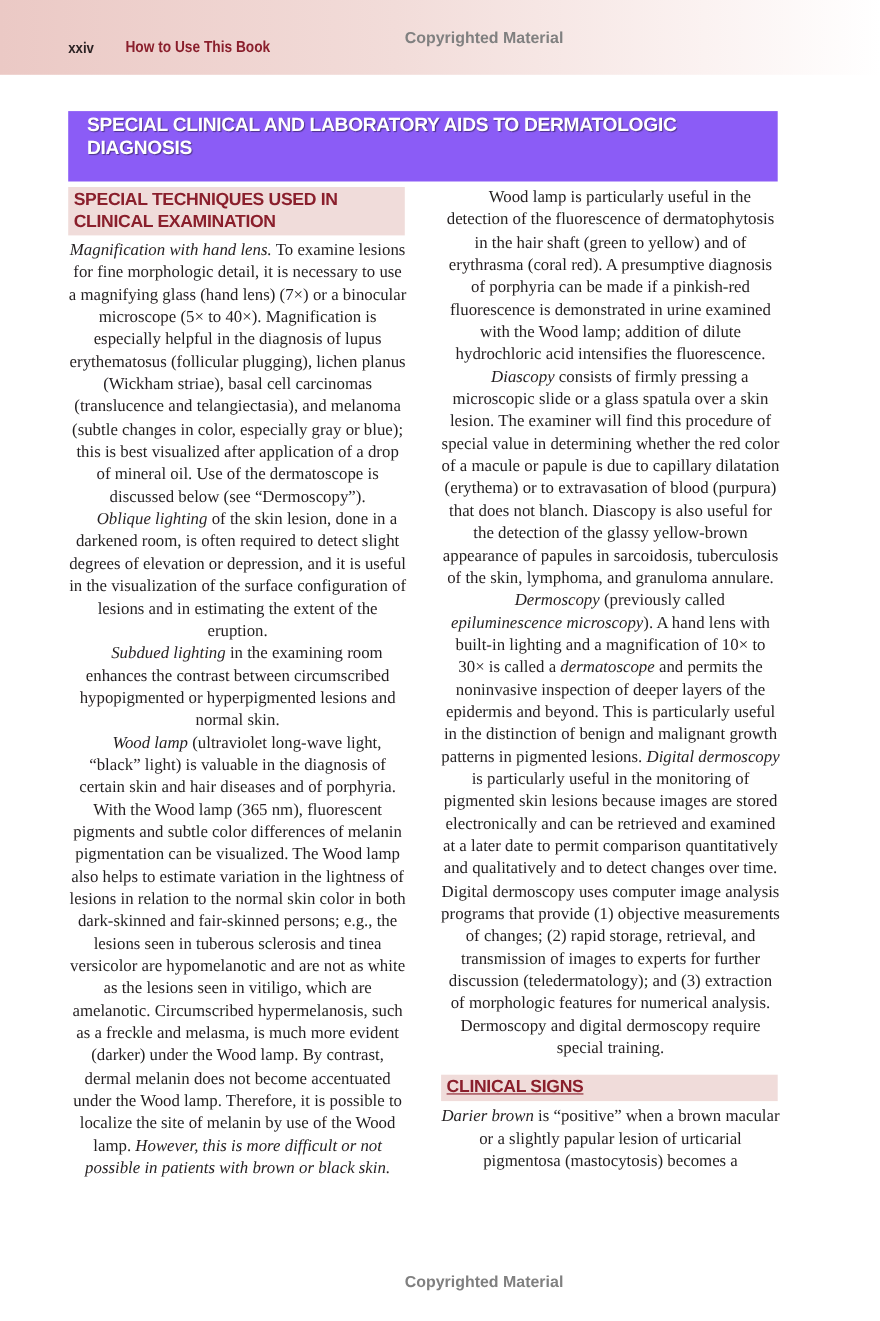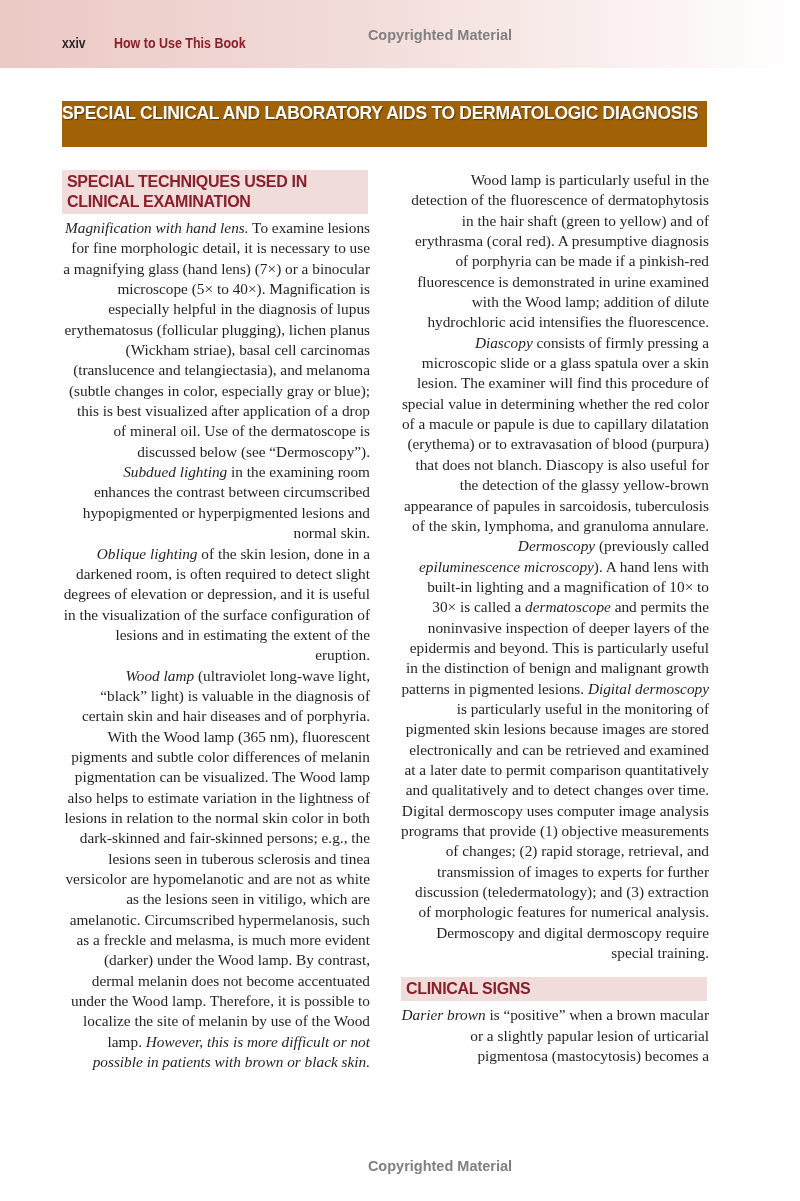--- a/index.html
+++ b/index.html
@@ -20,61 +20,61 @@
     font-weight: bold; font-size: 14.5px; color: #8a1f2c; transform: scaleX(0.86); transform-origin: left;
   }
   .watermark {
     position: absolute; left: 0; width: 800px; text-align: center;
     font-family: "Liberation Sans", sans-serif; font-size: 14.5px; color: #808080; font-weight: bold; padding-left: 40px;
   }
   .wm-top { top: 27px; }
   .wm-bottom { top: 1158px; }
   .wm-top span, .wm-bottom span { display: inline-block; transform: translateX(0px); }
   .banner {
-    position: absolute; left: 62px; top: 101px; width: 645px; height: 46px;
-    background: #a16207; box-sizing: border-box; padding: 2px 0;
+    position: absolute; left: 62px; top: 101px; width: 645px; height: 64px;
+    background: #8b5cf6; box-sizing: border-box; padding: 2px 17px;
   }
   .banner-title {
     font-family: "Liberation Sans", sans-serif; font-weight: bold; font-size: 17.5px; line-height: 21px;
     color: #ffffff; text-shadow: 1px 1px 1px rgba(0,0,0,0.45); letter-spacing: -0.3px;
   }
   .col { position: absolute; width: 308px; font-size: 15.3px; line-height: 20.35px; }
   .col-left { left: 62px; top: 170px; }
   .col-right { left: 401px; top: 170px; }
   .subhead {
     background: #f0dcda; padding: 2px 5px; margin-bottom: 4px;
     font-family: "Liberation Sans", sans-serif; font-weight: bold; font-size: 16px; line-height: 20px;
     color: #8a1f2c; letter-spacing: -0.3px;
   }
   .col-left .subhead { width: 296px; }
-  .col-right .subhead { margin-top: 14px; width: 296px; }
-  p { margin: 0; text-align: right; }
+  .col-right .subhead { margin-top: 14px; width: 296px; text-decoration: underline; }
+  p { margin: 0; text-align: center; }
   p.indent { text-indent: 17px; }
   em { }
 </style>
 </head>
 <body>
 
 <div class="header-band"></div>
 <div class="page-num">xxiv</div>
 <div class="running-head">How to Use This Book</div>
 <div class="watermark wm-top"><span>Copyrighted Material</span></div>
 
 <div class="banner">
   <div class="banner-title">SPECIAL CLINICAL AND LABORATORY AIDS TO DERMATOLOGIC DIAGNOSIS</div>
 </div>
 
 <div class="col col-left">
   <div class="subhead">SPECIAL TECHNIQUES USED IN CLINICAL EXAMINATION</div>
 
   <p><em>Magnification with hand lens.</em><span> To examine lesions for fine morphologic detail, it is necessary to use a magnifying glass (hand lens) (7×) or a binocular microscope (5× to 40×). Magnification is especially helpful in the diagnosis of lupus erythematosus (follicular plugging), lichen planus (Wickham striae), basal cell carcinomas (translucence and telangiectasia), and melanoma (subtle changes in color, especially gray or blue); this is best visualized after application of a drop of mineral oil. Use of the dermatoscope is discussed below (see “Dermoscopy”).</span></p>
 
+  <p class="indent"><em>Oblique lighting</em><span> of the skin lesion, done in a darkened room, is often required to detect slight degrees of elevation or depression, and it is useful in the visualization of the surface configuration of lesions and in estimating the extent of the eruption.</span></p>
+
   <p class="indent"><em>Subdued lighting</em><span> in the examining room enhances the contrast between circumscribed hypopigmented or hyperpigmented lesions and normal skin.</span></p>
-
-  <p class="indent"><em>Oblique lighting</em><span> of the skin lesion, done in a darkened room, is often required to detect slight degrees of elevation or depression, and it is useful in the visualization of the surface configuration of lesions and in estimating the extent of the eruption.</span></p>
 
   <p class="indent"><em>Wood lamp</em><span> (ultraviolet long-wave light, “black” light) is valuable in the diagnosis of certain skin and hair diseases and of porphyria. With the Wood lamp (365 nm), fluorescent pigments and subtle color differences of melanin pigmentation can be visualized. The Wood lamp also helps to estimate variation in the lightness of lesions in relation to the normal skin color in both dark-skinned and fair-skinned persons; e.g., the lesions seen in tuberous sclerosis and tinea versicolor are hypomelanotic and are not as white as the lesions seen in vitiligo, which are amelanotic. Circumscribed hypermelanosis, such as a freckle and melasma, is much more evident (darker) under the Wood lamp. By contrast, dermal melanin does not become accentuated under the Wood lamp. Therefore, it is possible to localize the site of melanin by use of the Wood lamp. </span><em>However, this is more difficult or not possible in patients with brown or black skin.</em></p>
 </div>
 
 <div class="col col-right">
   <p class="indent"><span>Wood lamp is particularly useful in the detection of the fluorescence of dermatophytosis in the hair shaft (green to yellow) and of erythrasma (coral red). A presumptive diagnosis of porphyria can be made if a pinkish-red fluorescence is demonstrated in urine examined with the Wood lamp; addition of dilute hydrochloric acid intensifies the fluorescence.</span></p>
 
   <p class="indent"><em>Diascopy</em><span> consists of firmly pressing a microscopic slide or a glass spatula over a skin lesion. The examiner will find this procedure of special value in determining whether the red color of a macule or papule is due to capillary dilatation (erythema) or to extravasation of blood (purpura) that does not blanch. Diascopy is also useful for the detection of the glassy yellow-brown appearance of papules in sarcoidosis, tuberculosis of the skin, lymphoma, and granuloma annulare.</span></p>
 
   <p class="indent"><em>Dermoscopy</em><span> (previously called </span><em>epiluminescence microscopy</em><span>). A hand lens with built-in lighting and a magnification of 10× to 30× is called a </span><em>dermatoscope</em><span> and permits the noninvasive inspection of deeper layers of the epidermis and beyond. This is particularly useful in the distinction of benign and malignant growth patterns in pigmented lesions. </span><em>Digital dermoscopy</em><span> is particularly useful in the monitoring of pigmented skin lesions because images are stored electronically and can be retrieved and examined at a later date to permit comparison quantitatively and qualitatively and to detect changes over time. Digital dermoscopy uses computer image analysis programs that provide (1) objective measurements of changes; (2) rapid storage, retrieval, and transmission of images to experts for further discussion (teledermatology); and (3) extraction of morphologic features for numerical analysis. Dermoscopy and digital dermoscopy require special training.</span></p>

